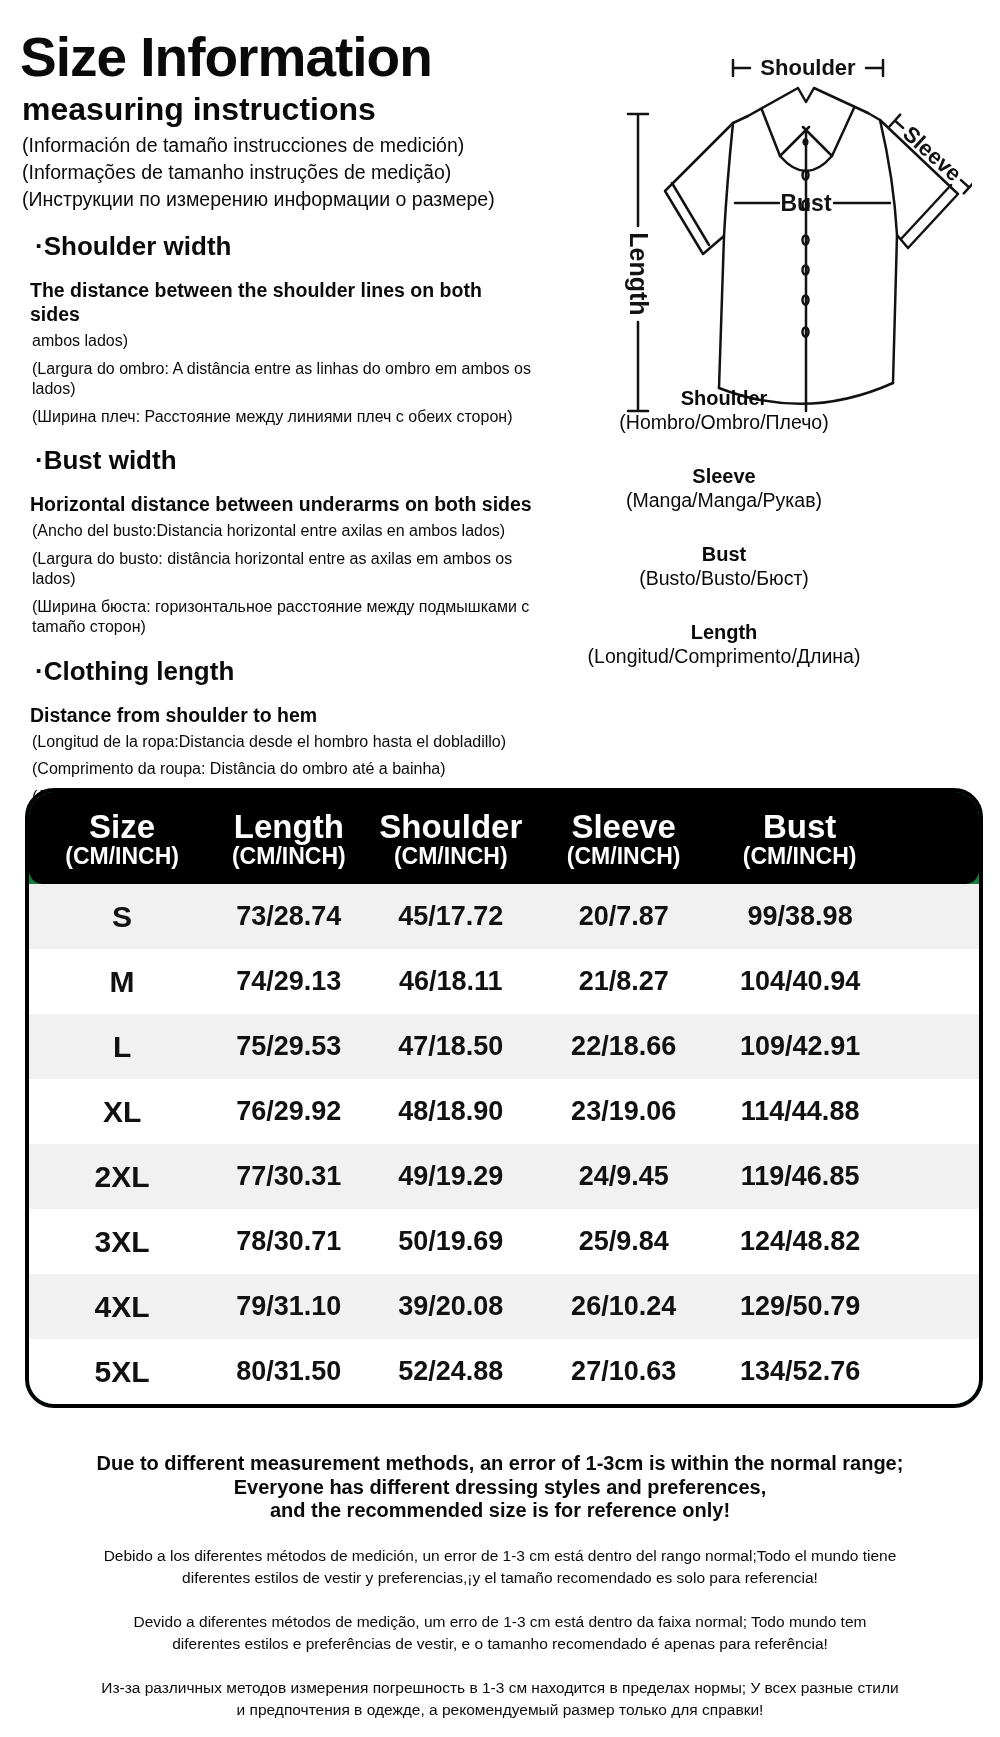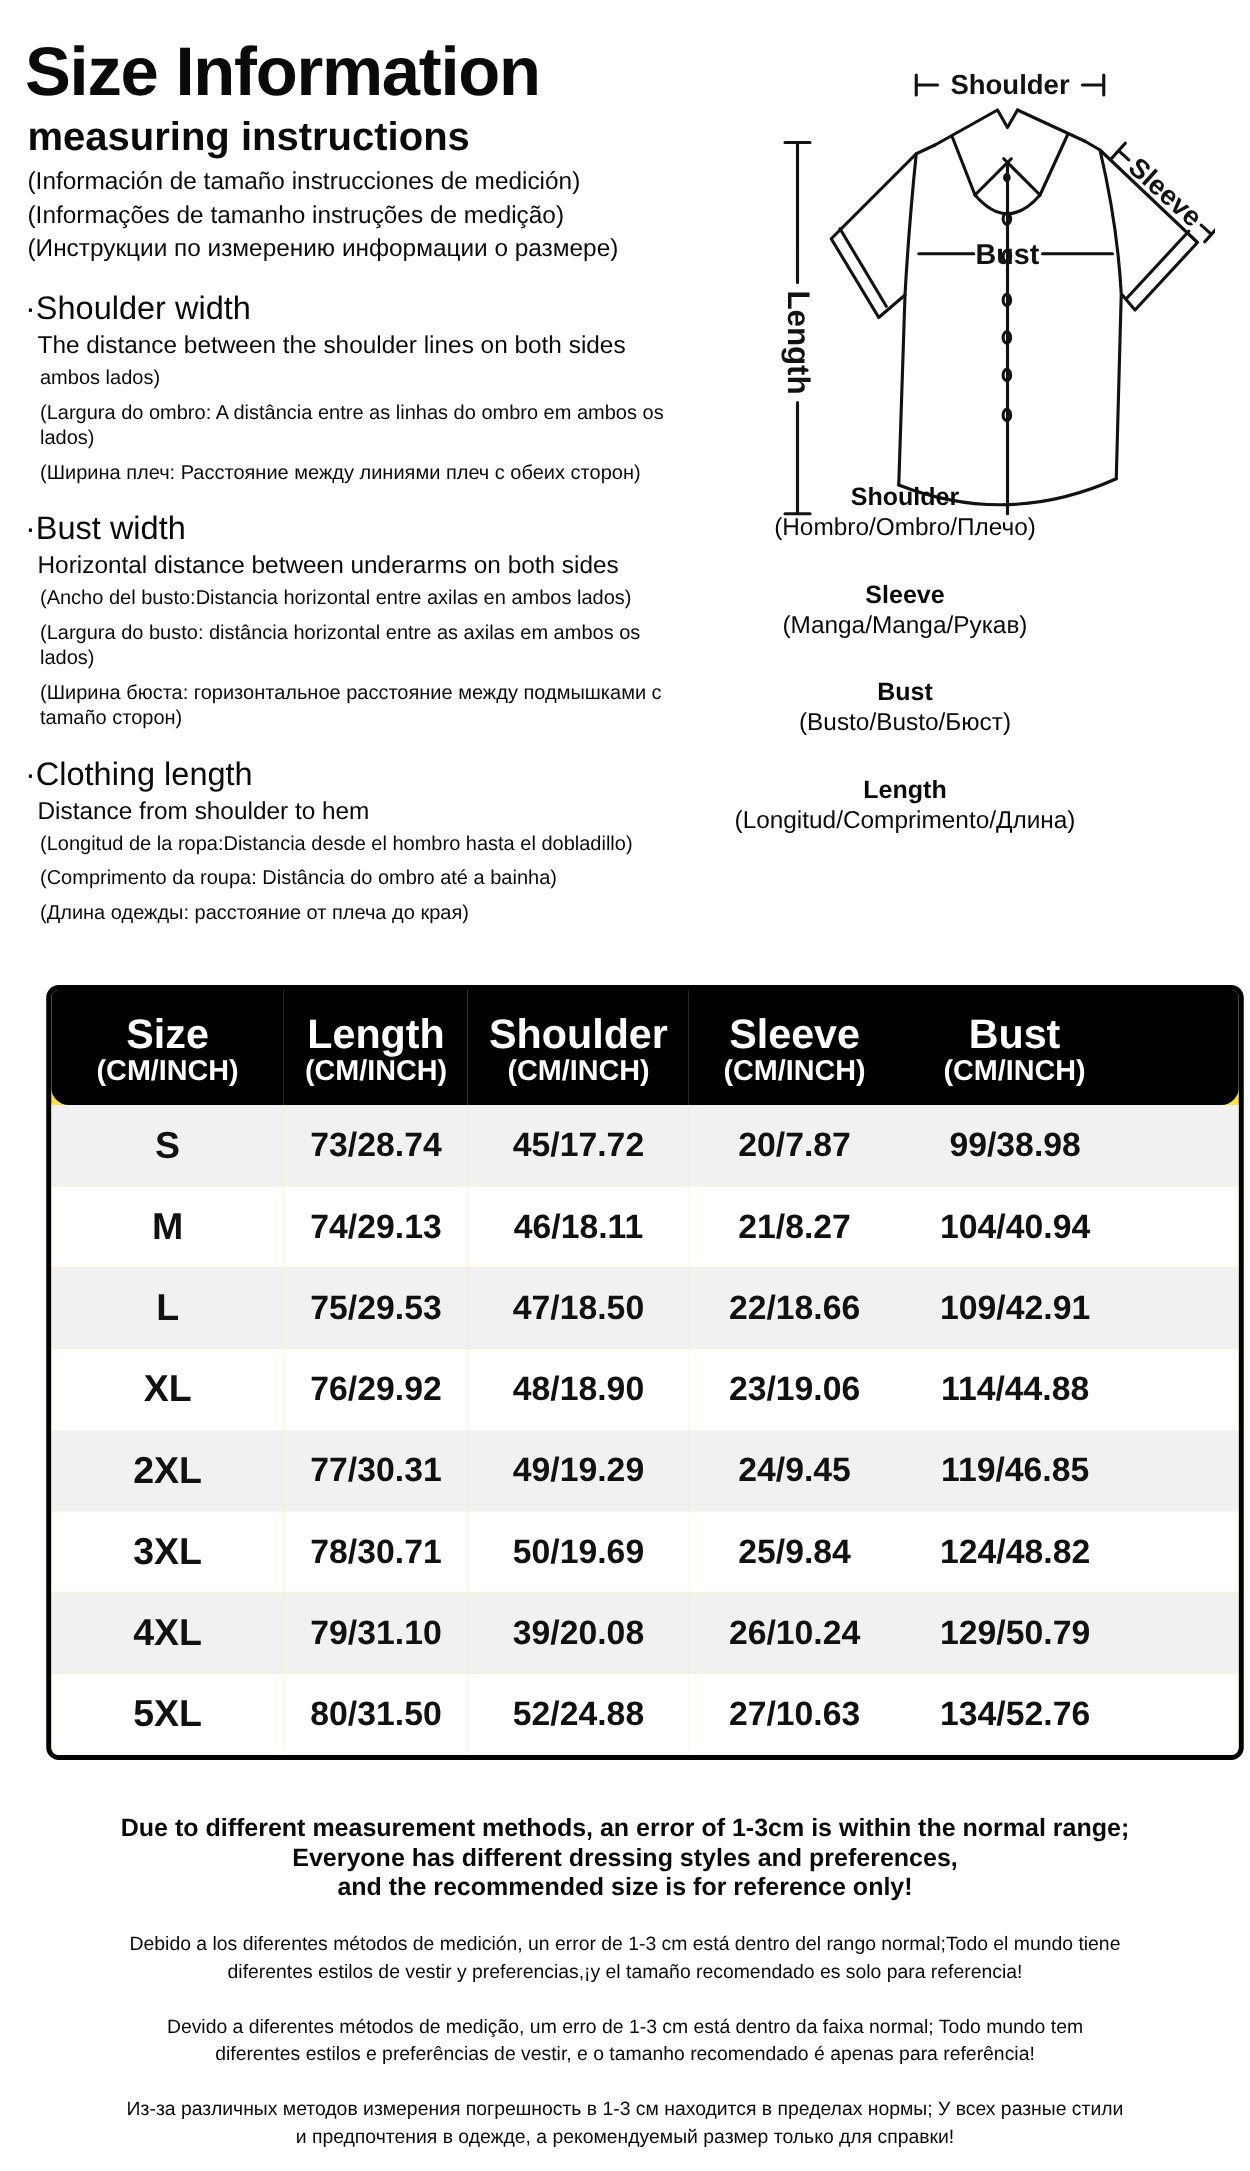--- a/index.html
+++ b/index.html
@@ -5,38 +5,38 @@
   html,body{margin:0;padding:0;background:#fff;}
   .page{position:relative;width:1000px;height:1737px;background:#ffffff;color:#0a0a0a;
         font-family:"Liberation Sans", sans-serif;overflow:hidden;}
 
   
   .left-col{position:absolute;left:20px;top:26px;width:512px;}
   .title{font-size:55px;line-height:62px;font-weight:bold;letter-spacing:-1px;margin:0;}
   .subtitle{font-size:32px;line-height:40px;font-weight:bold;margin:1px 0 3px 2px;}
   .hdr-trans{font-size:19.5px;line-height:27px;margin:0 0 0 2px;}
   .def-section{margin-top:17px;}
-  .def-heading{font-size:26px;line-height:33px;font-weight:normal;margin:0;}
-  .def-desc{font-size:19.5px;line-height:24px;margin:1px 0 5px 10px;}
+  .def-heading{font-size:26px;line-height:33px;font-weight:bold;margin:15px;}
+  .def-desc{font-size:19.5px;line-height:24px;margin:1px 0 5px 10px;font-weight:bold;}
   .trans-para{margin:0 0 7px 12px;}
   .trans-line{font-size:16px;line-height:20.5px;}
 
   
   .diagram{position:absolute;left:552px;top:30px;width:420px;height:390px;}
   .diagram path, .diagram ellipse{fill:none;stroke:#121212;stroke-width:2.5;stroke-linecap:round;stroke-linejoin:round;}
   .diagram text{fill:#121212;stroke:none;font-family:"Liberation Sans",sans-serif;font-weight:bold;}
 
   .legend{position:absolute;left:545px;top:386px;width:358px;text-align:center;}
   .legend-entry{margin-bottom:29px;}
   .legend-name{font-size:20px;line-height:24px;font-weight:bold;}
   .legend-trans{font-size:19.5px;line-height:25px;}
 
   
   .table-wrap{position:absolute;left:25px;top:788px;width:950px;border:4px solid #000;
-              border-radius:10px;overflow:hidden;background:#fde047;margin-left:12px;}
+              border-radius:29px;overflow:hidden;background:#15803d;}
   .size-table{width:100%;border-collapse:collapse;}
   .size-table thead th{background:#000;color:#fff;padding:16px 0 18px;vertical-align:middle;}
   .size-table thead th.c5,.size-table tbody td.c5{padding-right:88px;}
   .size-table thead th:first-child{border-bottom-left-radius:14px;}
   .size-table thead th:last-child{border-bottom-right-radius:14px;}
   .col-label{display:block;font-size:33px;line-height:38px;font-weight:bold;}
   .col-unit{display:block;font-size:23px;line-height:20px;font-weight:bold;}
   .size-table tbody td{height:63px;text-align:center;font-weight:bold;font-size:27px;color:#111;}
   .size-table tbody td.size-cell{font-size:30px;}
   .size-table tbody tr:nth-child(odd){background:#f1f1f1;}

